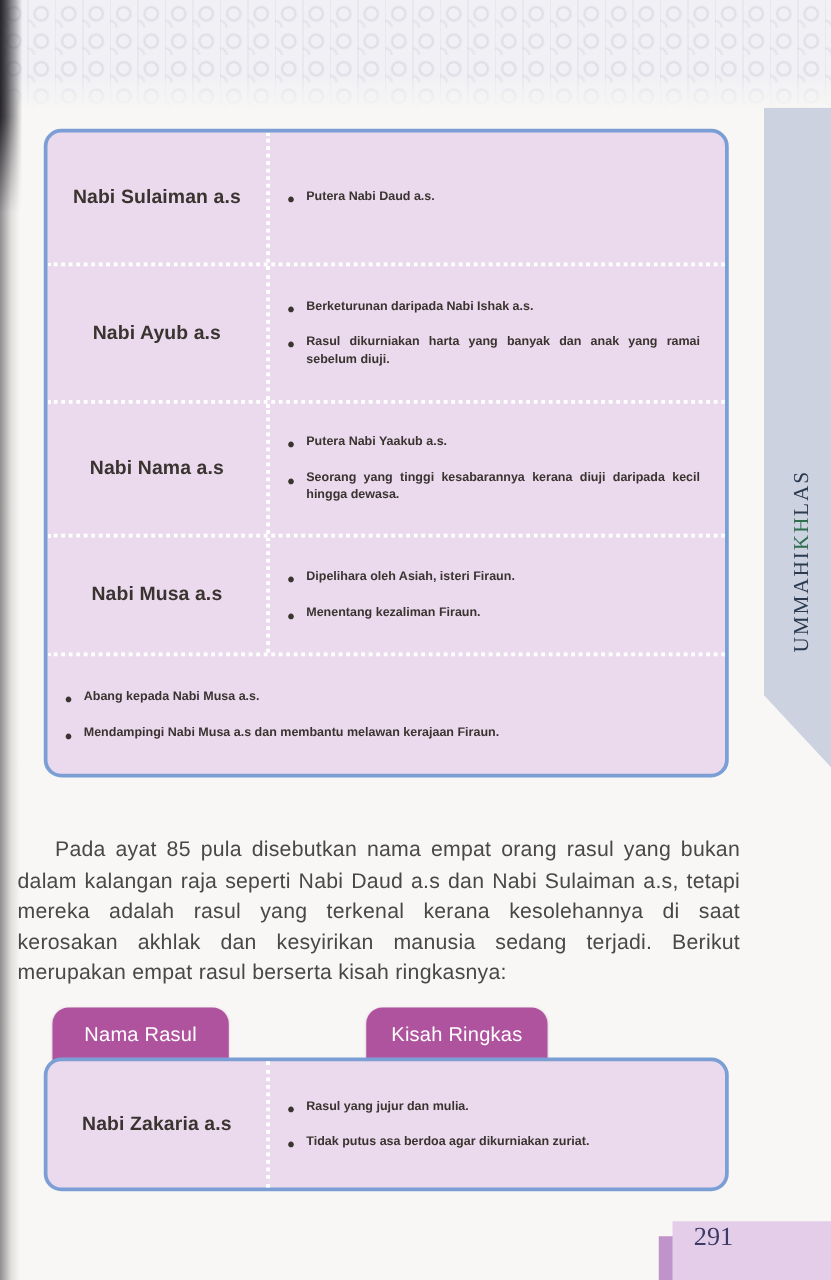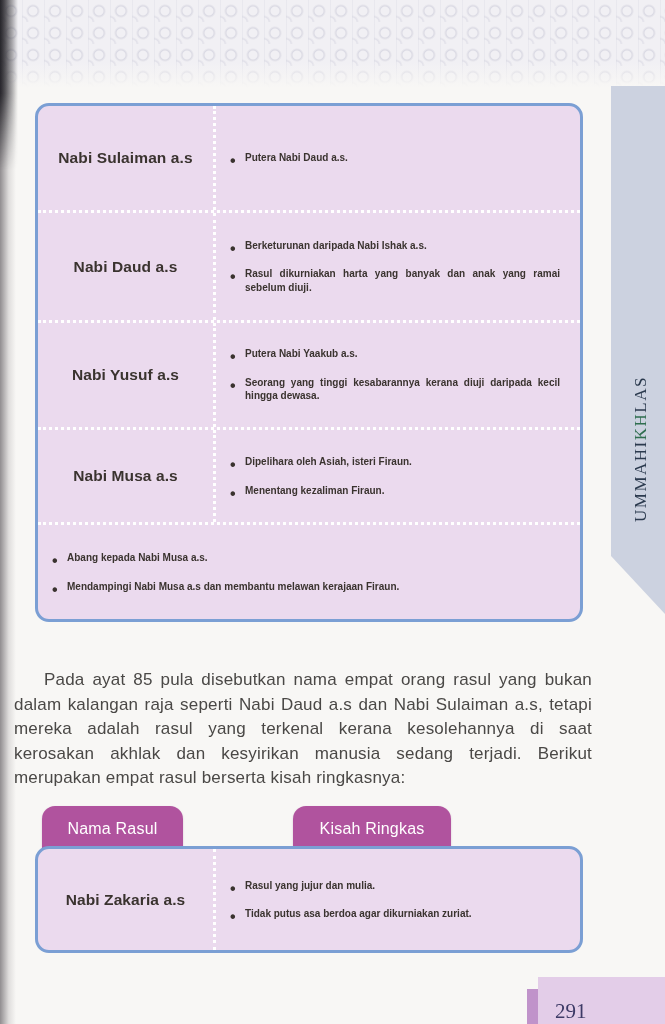--- a/index.html
+++ b/index.html
@@ -97,26 +97,26 @@
   }
   
   .col-tab{
     position:absolute;top:806px;height:46px;z-index:1;
     background:var(--tab_bg);border-radius:13px 13px 4px 4px;
     display:flex;align-items:center;justify-content:center;
     color:#ffffff;font-weight:normal;font-size:16px;letter-spacing:.2px;
     box-shadow:0 1px 2px rgba(120,60,110,.25);
   }
   .tab-name{left:42px;width:141px;}
-  .tab-story{left:293px;width:158px;}
+  .tab-story{left:293px;width:145px;}
   
   .footer-block{
     position:absolute;left:538px;top:977px;width:127px;height:47px;
     background:var(--footer_block);
-    display:flex;align-items:flex-end;
+    display:flex;align-items:flex-start;
   }
   .footer-accent{
     position:absolute;left:527px;top:989px;width:13px;height:35px;
     background:var(--footer_accent);
   }
   .page-number{
     font-family:"Liberation Serif",serif;font-size:21px;color:var(--pagenum_color);
     padding-left:17px;
   }
 </style>
@@ -133,28 +133,28 @@
   <div class="side-label"><span>UMMAHI</span><span class="green">KH</span><span>LAS</span></div>
 
   <div class="ptable t1">
     <div class="t-row" style="flex:0 0 107px">
       <div class="name-cell">Nabi Sulaiman a.s</div>
       <div class="points-cell">
         <div class="point">Putera Nabi Daud a.s.</div>
       </div>
     </div>
     <div class="t-row" style="flex:0 0 110px">
-      <div class="name-cell">Nabi Daud a.s</div>
+      <div class="name-cell">Nabi Ayub a.s</div>
       <div class="points-cell">
         <div class="point">Berketurunan daripada Nabi Ishak a.s.</div>
         <div class="point">Rasul dikurniakan harta yang banyak dan anak yang ramai sebelum diuji.</div>
       </div>
     </div>
     <div class="t-row" style="flex:0 0 107px">
-      <div class="name-cell">Nabi Yusuf a.s</div>
+      <div class="name-cell">Nabi Nama a.s</div>
       <div class="points-cell">
         <div class="point">Putera Nabi Yaakub a.s.</div>
         <div class="point">Seorang yang tinggi kesabarannya kerana diuji daripada kecil hingga dewasa.</div>
       </div>
     </div>
     <div class="t-row" style="flex:0 0 95px">
       <div class="name-cell">Nabi Musa a.s</div>
       <div class="points-cell">
         <div class="point">Dipelihara oleh Asiah, isteri Firaun.</div>
         <div class="point">Menentang kezaliman Firaun.</div>

